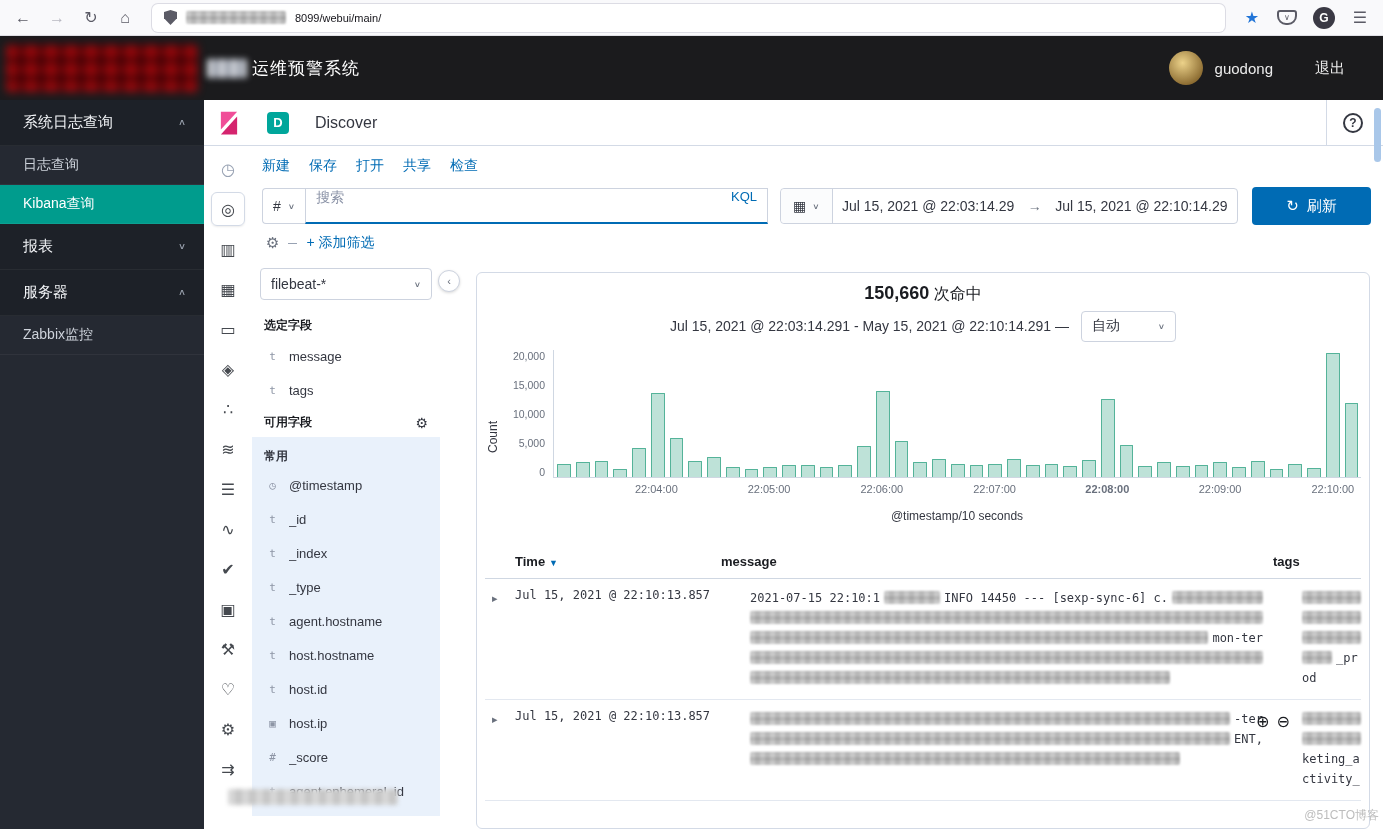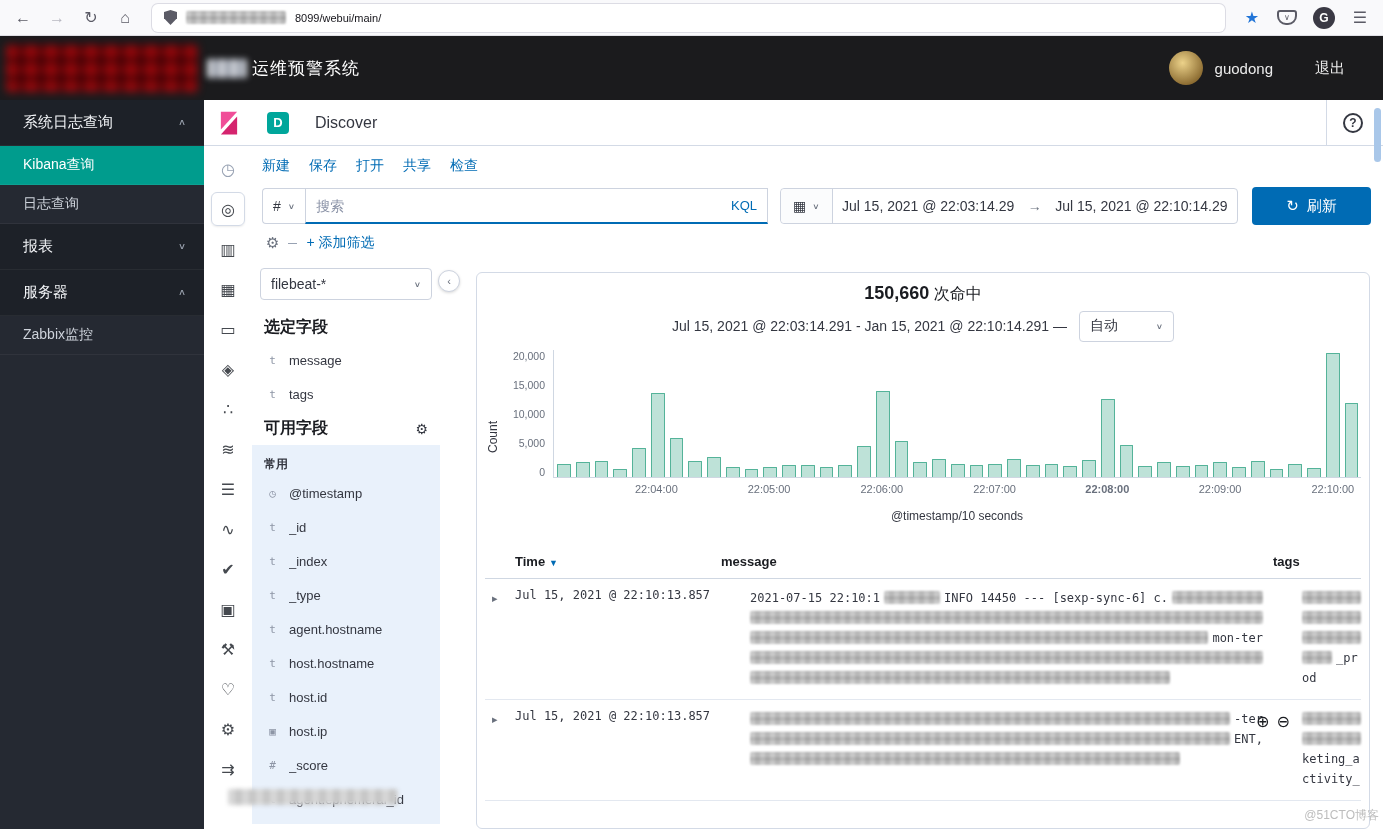--- a/index.html
+++ b/index.html
@@ -61,42 +61,42 @@
   .rail-item.active{border:1px solid #d3dae6;border-radius:6px;box-shadow:0 1px 2px rgba(0,0,0,.08);}
   .rail-item.muted{color:#98a2b3;}
   .kb-right{flex:1;display:flex;flex-direction:column;min-width:0;}
 
   .menubar{height:40px;display:flex;align-items:center;gap:19px;padding-left:10px;}
   .menu-link{font-size:14px;color:var(--accent);cursor:pointer;}
 
   .querybar{display:flex;align-items:center;height:40px;padding:0 12px 0 10px;}
   .qb-field{height:36px;border:1px solid #cdd3df;border-right:none;border-radius:4px 0 0 4px;display:flex;align-items:center;padding:0 10px;gap:7px;background:#fff;font-size:14px;color:#343741;cursor:pointer;}
   .chev-sm{font-size:10px;color:#69707d;transform:scaleY(.8);}
-  .qb-input{flex:1;height:36px;border:1px solid #cdd3df;border-bottom:2px solid var(--accent);display:flex;align-items:center;padding:0 10px;background:#fff;min-width:0;}
+  .qb-input{flex:1;height:36px;border:1px solid #cdd3df;border-bottom:2px solid var(--accent);display:flex;align-items:flex-start;padding:0 10px;background:#fff;min-width:0;}
   .qb-input input{border:none;outline:none;flex:1;font-size:14px;color:#343741;font-family:inherit;min-width:0;}
   .qb-input input::placeholder{color:#8b93a7;}
   .kql{font-size:13px;color:var(--accent);margin-left:8px;}
   .qb-date{height:36px;width:458px;margin-left:12px;border:1px solid #cdd3df;border-radius:4px;display:flex;align-items:center;background:#fff;flex:0 0 auto;}
   .qb-cal{display:flex;align-items:center;gap:6px;padding:0 12px;height:100%;border-right:1px solid #cdd3df;color:#343741;background:#fbfcfd;border-radius:4px 0 0 4px;cursor:pointer;}
   .cal-icon{font-size:14px;color:#343741;}
   .qb-from,.qb-to{flex:1;text-align:center;font-size:14px;color:#343741;white-space:nowrap;cursor:pointer;}
   .qb-arrow{color:#69707d;font-size:14px;padding:0 4px;}
   .refresh-btn{width:119px;height:38px;margin-left:14px;background:var(--accent);border:none;border-radius:4px;color:#fff;font-size:15px;display:flex;align-items:center;justify-content:center;gap:8px;cursor:pointer;font-family:inherit;flex:0 0 auto;}
   .ref-icon{font-size:15px;}
 
   .filterbar{height:34px;display:flex;align-items:center;gap:9px;padding-left:14px;}
   .gear{font-size:15px;color:#69707d;cursor:pointer;}
   .fdash{width:9px;height:1px;background:#98a2b3;}
   .add-filter{font-size:14px;color:var(--accent);cursor:pointer;}
 
   .content-row{flex:1;display:flex;min-height:0;gap:16px;}
   .field-sidebar{width:188px;flex:0 0 auto;font-size:13px;}
   .index-select{margin:8px 8px 10px;height:32px;border:1px solid #cdd3df;border-radius:4px;display:flex;align-items:center;padding:0 10px;background:#fff;color:#343741;font-size:14px;cursor:pointer;}
   .index-select .chev-sm{margin-left:auto;}
-  .fs-heading{padding:7px 12px 5px;font-size:16px;font-weight:bold;color:#1a1c21;}
+  .fs-heading{padding:7px 12px 5px;font-size:12px;font-weight:bold;color:#1a1c21;}
   .field-row{height:34px;display:flex;align-items:center;gap:8px;padding:0 12px;color:#343741;cursor:pointer;}
   .ficon{width:17px;text-align:center;color:#8d95a5;font-size:11px;font-family:"DejaVu Sans Mono",monospace;flex:0 0 auto;}
   .fname{font-size:13px;color:#343741;white-space:nowrap;overflow:hidden;text-overflow:ellipsis;}
   .avail-row{display:flex;align-items:center;padding:7px 12px 6px;}
   .avail-row .fs-heading{padding:0;}
   .field-gear{margin-left:auto;font-size:14px;color:#343741;cursor:pointer;}
   .popular-panel{background:#E9F1FB;padding:4px 0 8px;}
   .popular-label{padding:7px 12px 3px;font-size:12px;font-weight:bold;color:#343741;}
 
   .results{flex:1;min-width:0;padding:12px 13px 0 20px;}
@@ -179,25 +179,25 @@
       <span class="username">guodong</span>
       <span class="logout">退出</span>
     </div>
   </div>
 
   <div class="app-sidebar">
       <div class="side-item section">
         <span>系统日志查询</span>
         <span class="chev">∧</span>
       </div>
+      <div class="side-item">
+        <span>日志查询</span>
+      </div>
       <div class="side-item active">
         <span>Kibana查询</span>
-      </div>
-      <div class="side-item">
-        <span>日志查询</span>
       </div>
       <div class="side-item section">
         <span>报表</span>
         <span class="chev">∨</span>
       </div>
       <div class="side-item section">
         <span>服务器</span>
         <span class="chev">∧</span>
       </div>
       <div class="side-item">
@@ -345,21 +345,21 @@
             </div>
           </div>
 
           <div class="results">
             <div class="panel">
               <div class="hits-line">
                 <strong>150,660</strong>
                 <span>次命中</span>
               </div>
               <div class="subtitle">
-                <span>Jul 15, 2021 @ 22:03:14.291 - Jan 15, 2021 @ 22:10:14.291 —</span>
+                <span>Jul 15, 2021 @ 22:03:14.291 - May 15, 2021 @ 22:10:14.291 —</span>
                 <div class="interval-select">
                   <span>自动</span>
                   <span class="chev-sm">∨</span>
                 </div>
               </div>
 
               <div class="chart">
                 <div class="count-label">
                     <span>Count</span>
                   </div>

